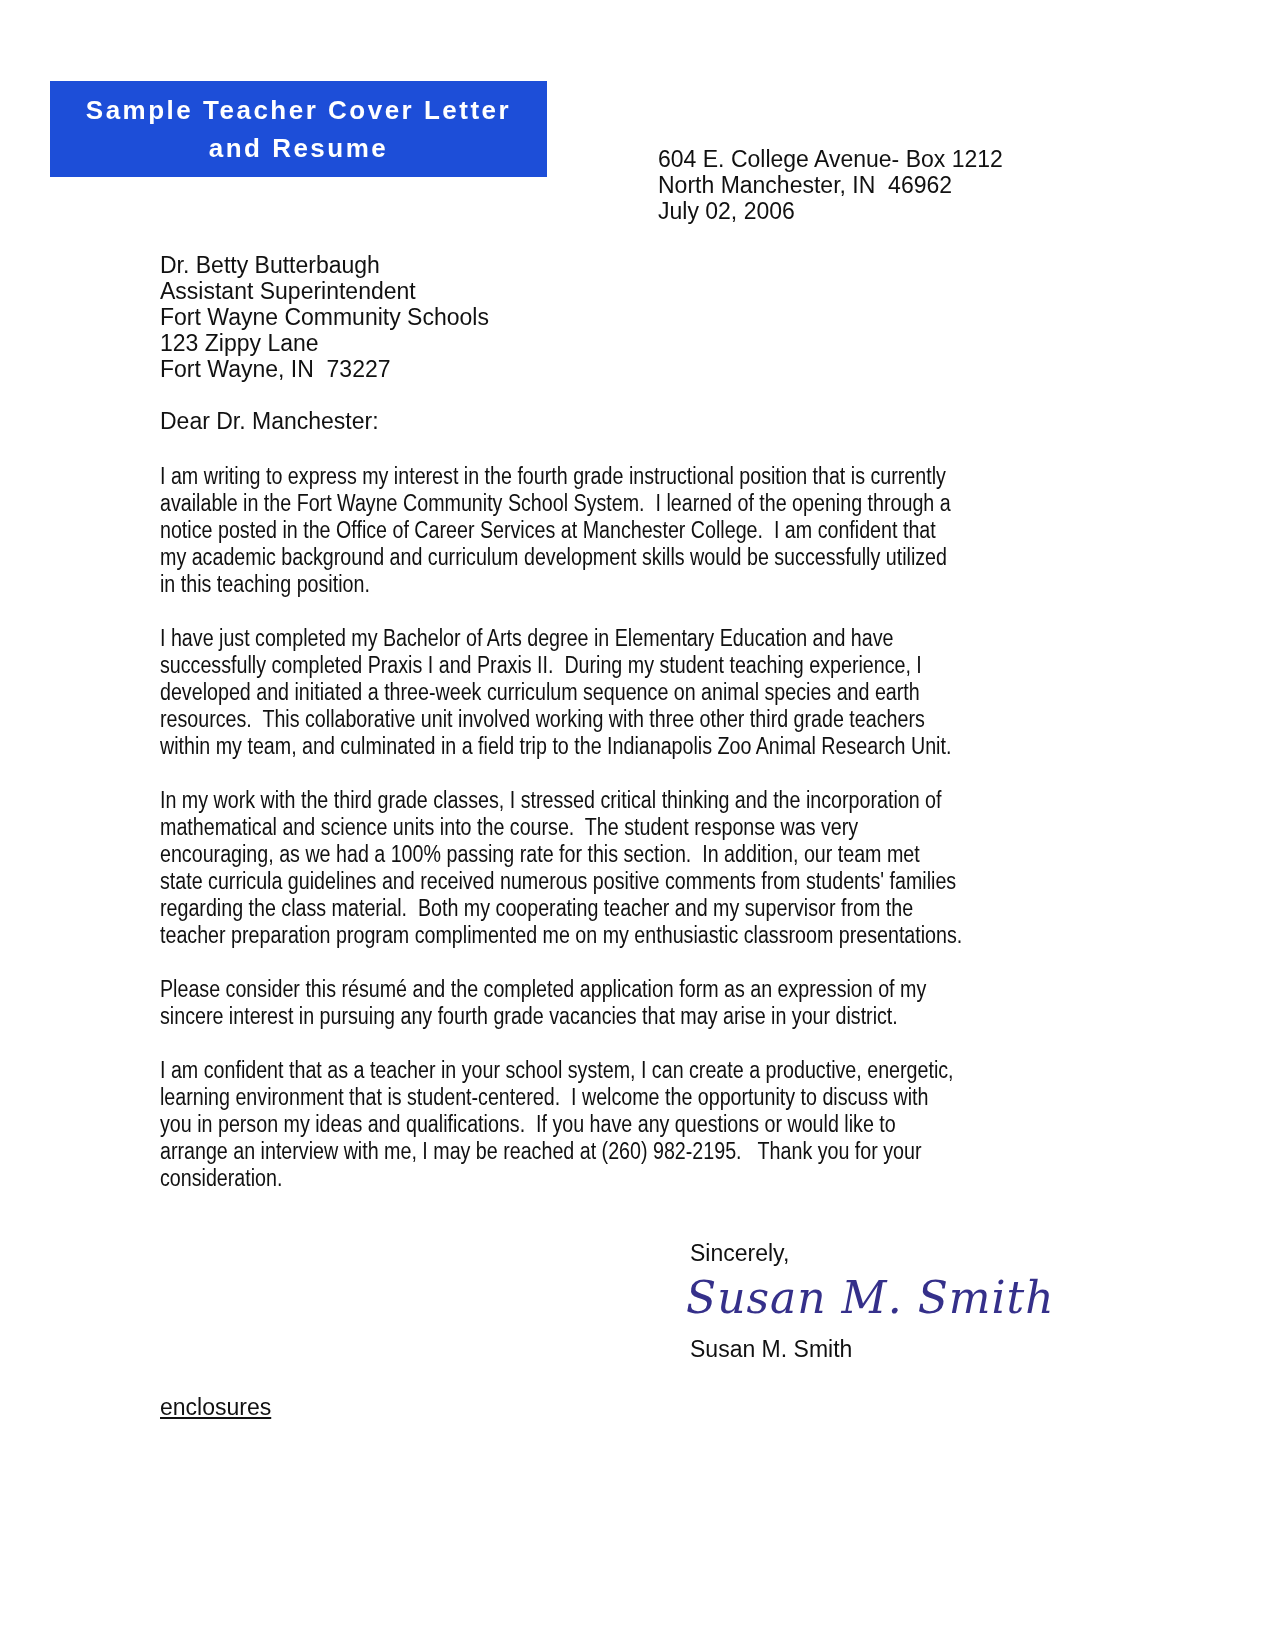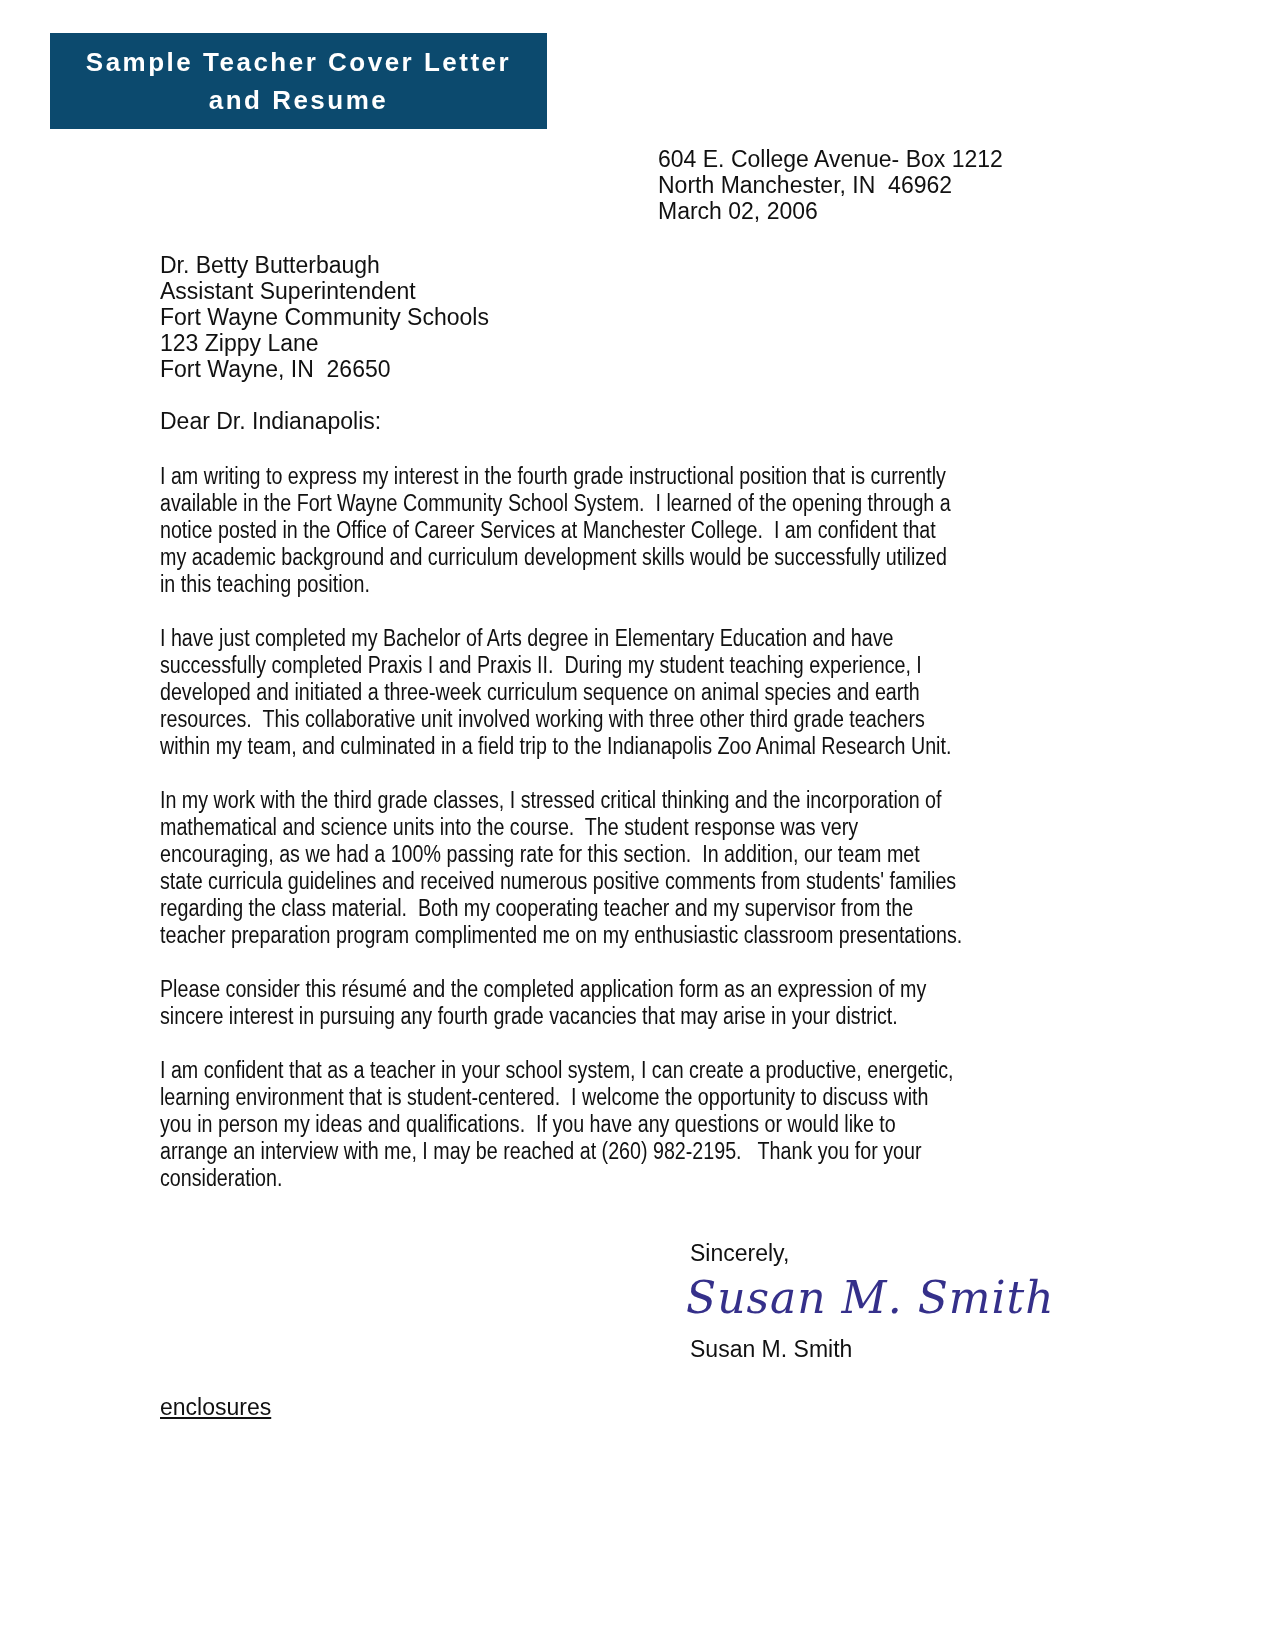--- a/index.html
+++ b/index.html
@@ -102,36 +102,36 @@
     font-size: 23px;
     line-height: 26px;
     text-decoration: underline;
   }
 </style>
 </head>
 <body>
 
 <div class="page">
 
-  <div class="banner" style="background: #0c4a6e; color: rgb(255, 255, 255);">
+  <div class="banner" style="background: #1d4ed8; color: rgb(255, 255, 255); margin-top: 48px;">
     <div class="banner-title">Sample Teacher Cover Letter
 and Resume</div>
   </div>
 
   <div class="addr-block sender">604 E. College Avenue- Box 1212
 North Manchester, IN  46962
-March 02, 2006</div>
+July 02, 2006</div>
 
   <div class="addr-block recipient">Dr. Betty Butterbaugh
 Assistant Superintendent
 Fort Wayne Community Schools
 123 Zippy Lane
-Fort Wayne, IN  26650</div>
+Fort Wayne, IN  73227</div>
 
-  <div class="salutation">Dear Dr. Indianapolis:</div>
+  <div class="salutation">Dear Dr. Manchester:</div>
 
   <div class="body-text">
     <p>I am writing to express my interest in the fourth grade instructional position that is currently
 available in the Fort Wayne Community School System.  I learned of the opening through a
 notice posted in the Office of Career Services at Manchester College.  I am confident that
 my academic background and curriculum development skills would be successfully utilized
 in this teaching position.</p>
     <p>I have just completed my Bachelor of Arts degree in Elementary Education and have
 successfully completed Praxis I and Praxis II.  During my student teaching experience, I
 developed and initiated a three-week curriculum sequence on animal species and earth

